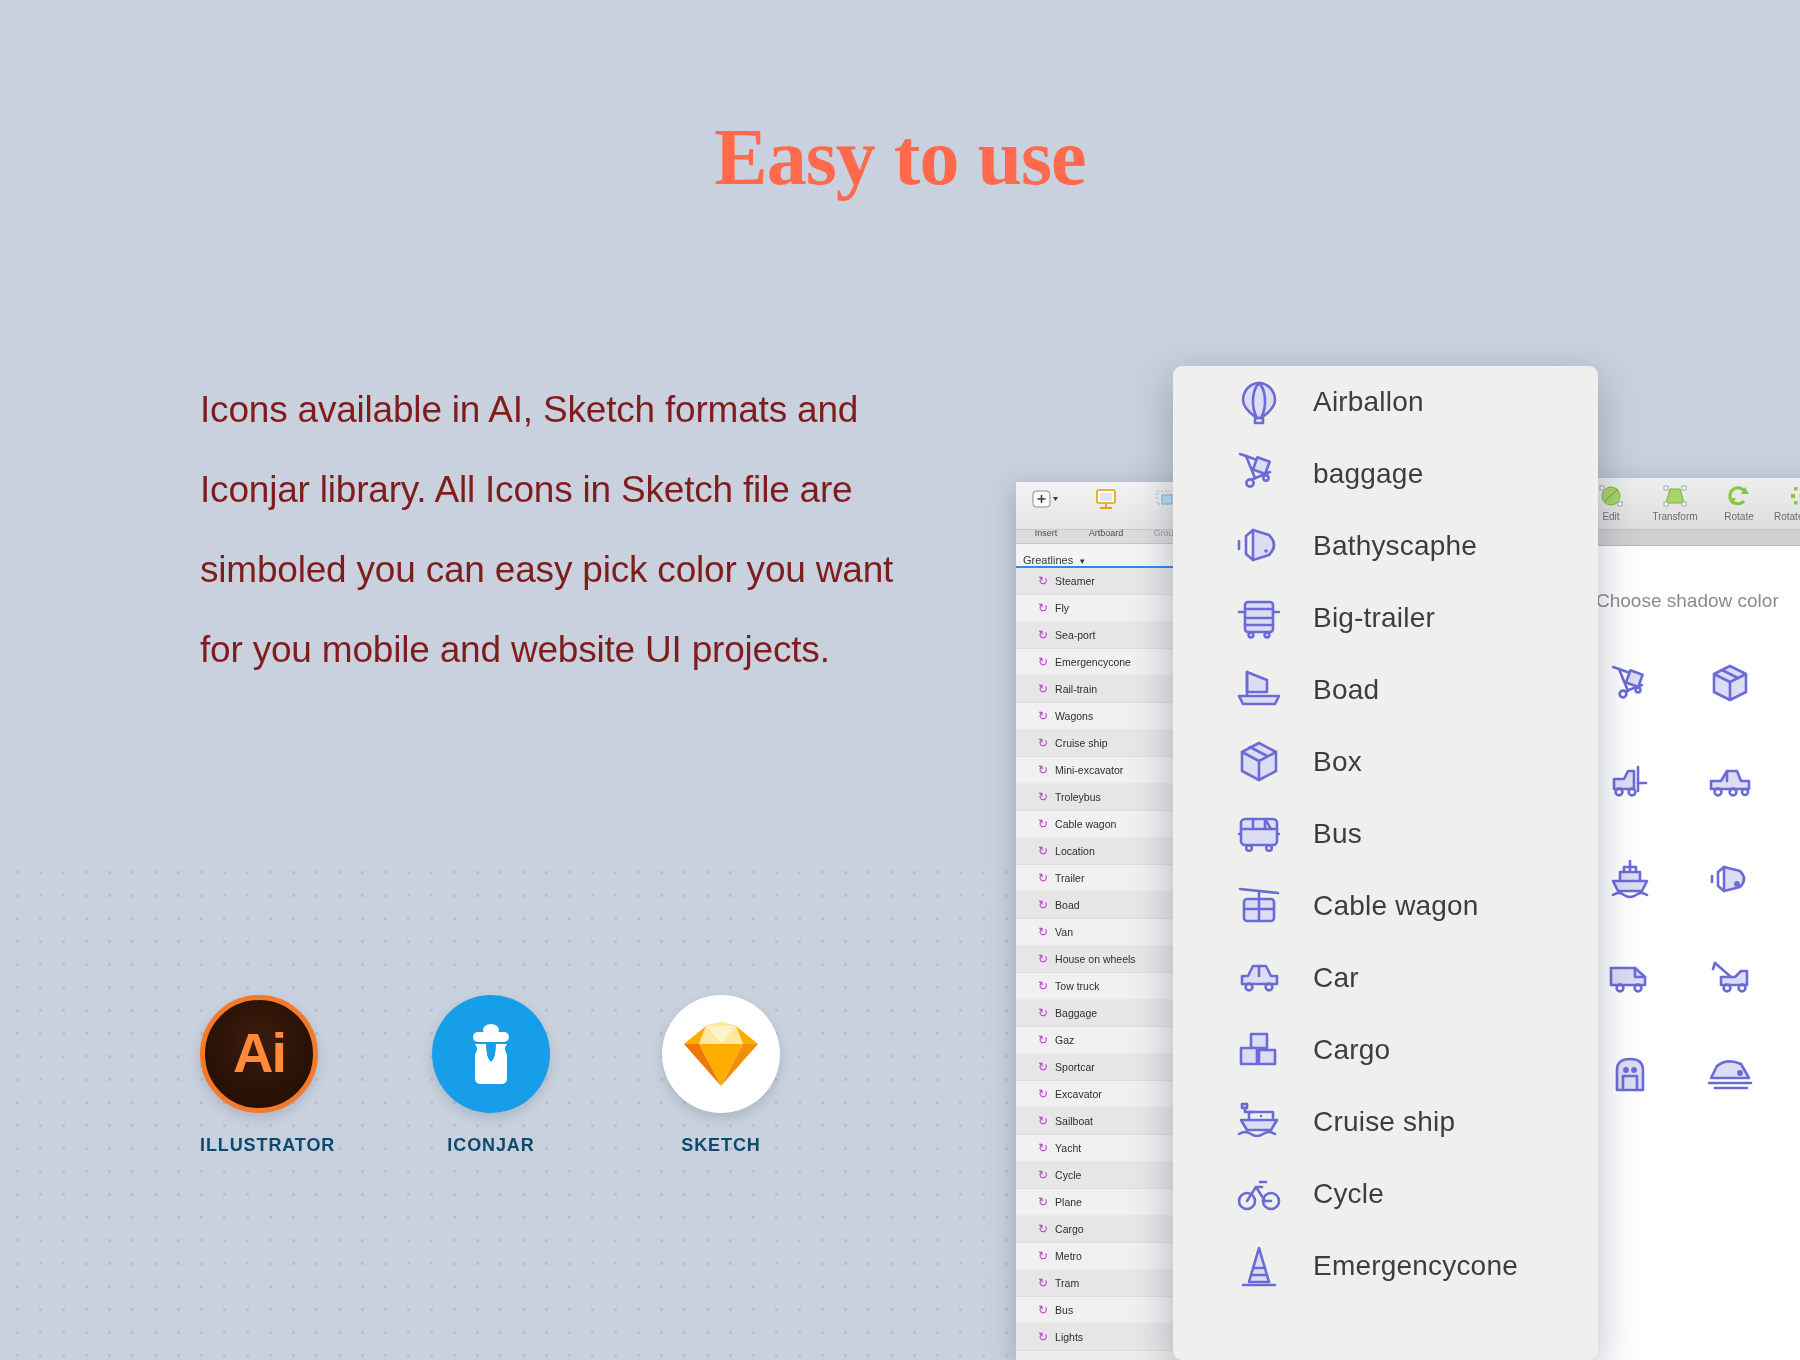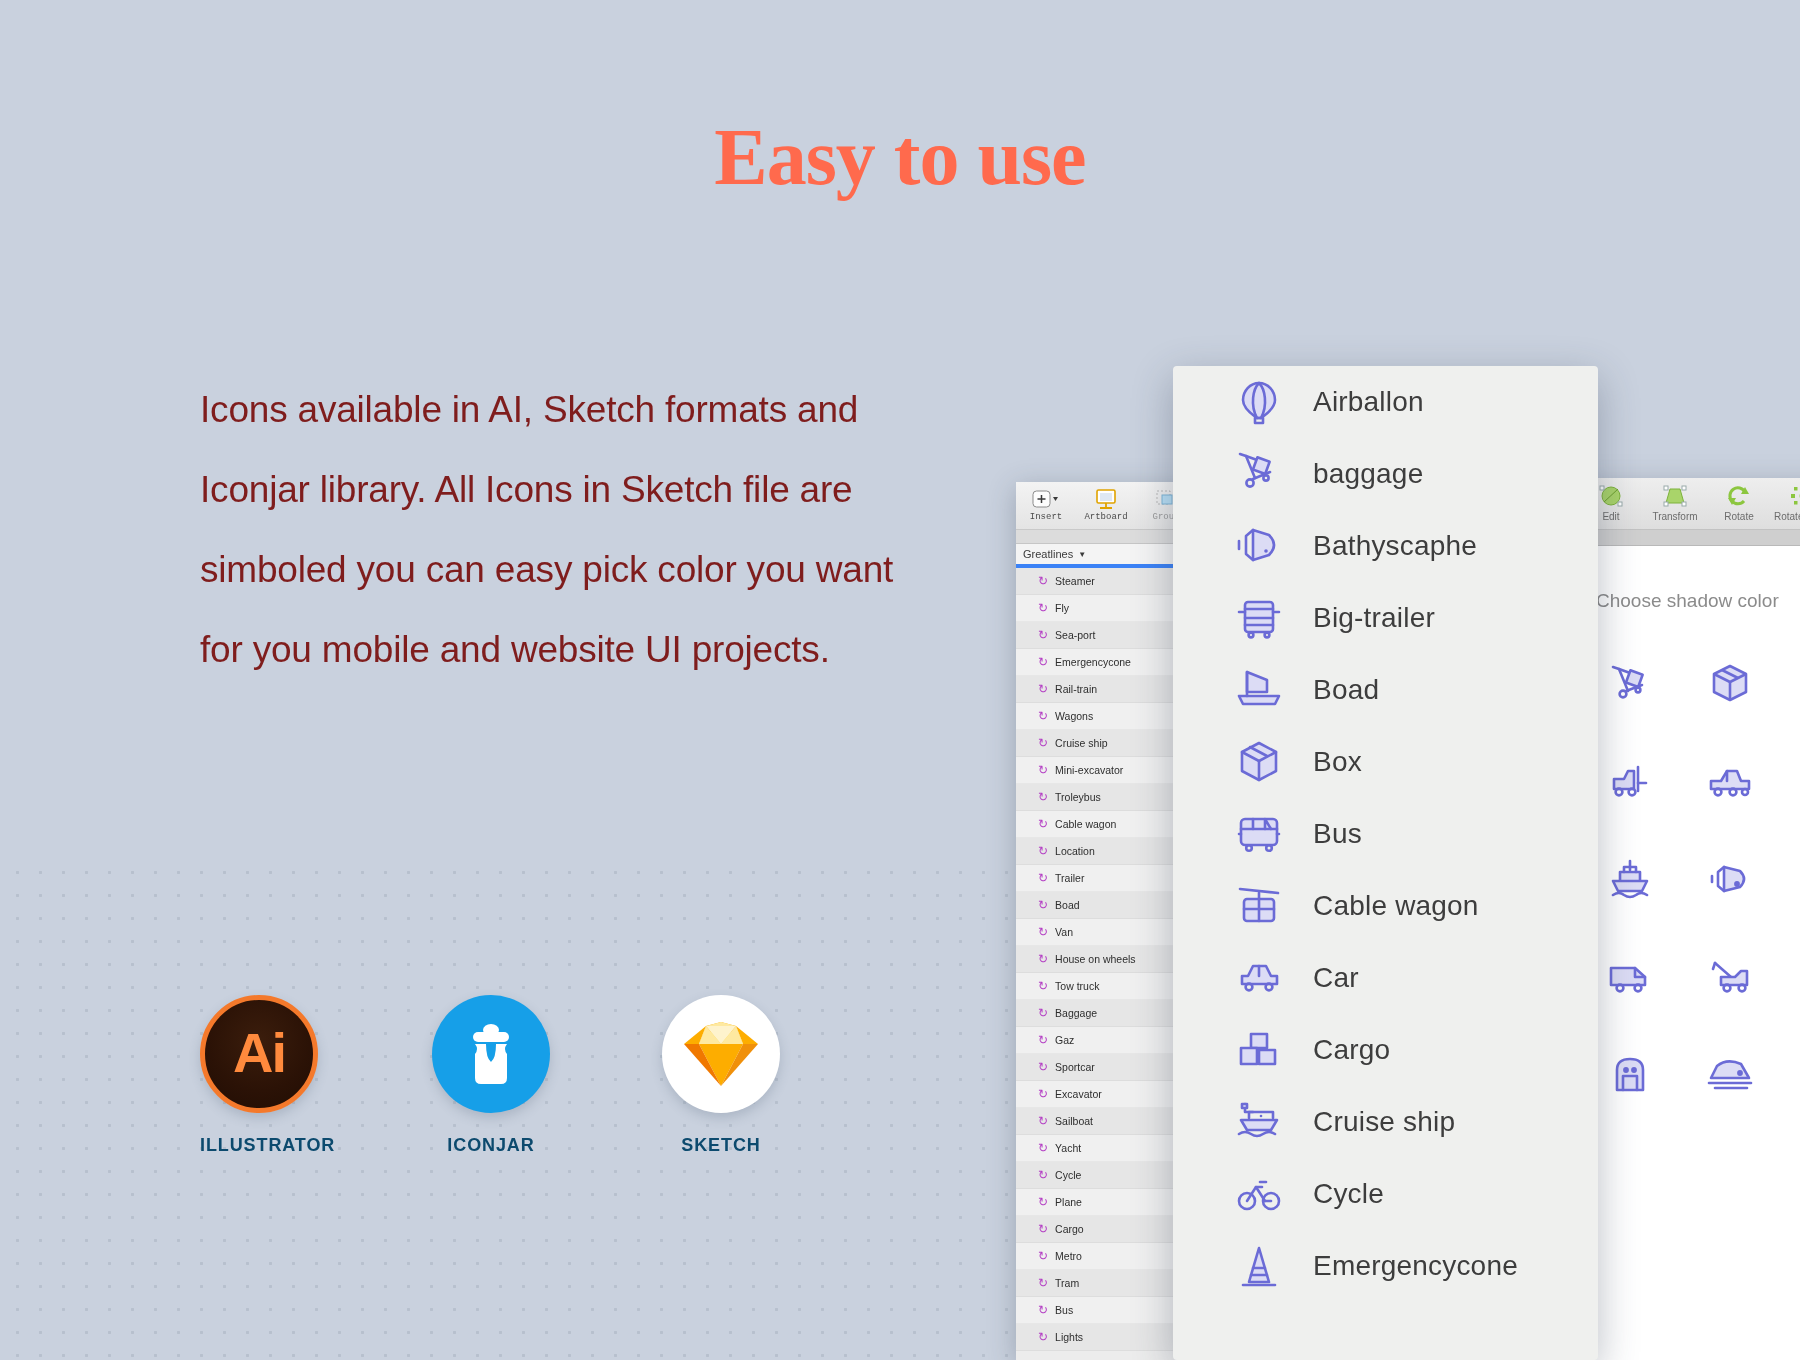--- a/index.html
+++ b/index.html
@@ -75,27 +75,27 @@
     background:#ececec;
     box-shadow:0 6px 26px rgba(50,62,80,.30);
   }
   #sk-toolbar{
     height:48px; background:linear-gradient(#f3f3f3,#e4e4e4);
     border-bottom:1px solid #c9c9c9;
     display:flex; align-items:flex-start; padding:6px 8px 0 8px; gap:16px;
   }
   .sk-tool{ width:46px; text-align:center; }
   .sk-tool .glyph{ height:22px; display:flex; align-items:center; justify-content:center; }
-  .sk-tool .lbl{ font-size:9px; color:#4c4c4c; margin-top:2px; white-space:nowrap;font-family:Liberation Mono, monospace; }
+  .sk-tool .lbl{ font-size:9px; color:#4c4c4c; margin-top:18px; white-space:nowrap; }
   .sk-tool.dim .lbl{ color:#9a9a9a; }
 
   #sk-strip{ height:14px; background:#dcdcdc; border-bottom:1px solid #c6c6c6; }
   #sk-listhdr{
-    height:24px; background:#f4f4f4; border-bottom:4px solid #3b82f6;
-    display:flex; align-items:center; padding:0 7px; gap:5px;
+    height:24px; background:#f4f4f4; border-bottom:2px solid #3b82f6;
+    display:flex; align-items:flex-end; padding:0 7px; gap:5px;
     font-size:11px; color:#3a3a3a;
   }
   #sk-list{ position:relative; height:calc(100% - 86px); overflow:hidden; }
   .sk-row{
     height:27px; display:flex; align-items:center; gap:7px;
     padding-left:22px; font-size:10.5px; color:#2e2e2e;
     border-bottom:1px solid rgba(0,0,0,.035);
   }
   .sk-row:nth-child(odd){ background:#e6e6e6; }
   .sk-row:nth-child(even){ background:#f0f0f0; }
@@ -128,21 +128,21 @@
     margin-top:48px; padding-left:22px;
     display:grid; grid-template-columns:repeat(2,100px);
     row-gap:52px; column-gap:0px;
   }
   #ai-grid .cell{ width:56px; height:46px; display:flex; align-items:center; justify-content:center; }
 
   
   #overlay{
     position:absolute; left:1173px; top:366px; width:425px; height:994px;
     background:#eff0ee;
-    border-radius:4px;
+    border-radius:9px;
     box-shadow:0 12px 40px rgba(45,58,78,.33);
     overflow:hidden;
   }
   .ov-row{
     height:72px; display:flex; align-items:center; padding-left:62px; gap:30px;
   }
   .ov-row .ic{ width:48px; height:48px; display:flex; align-items:center; justify-content:center; }
   .ov-row .nm{ font-size:28px; color:#3d3d3d; letter-spacing:.2px; }
 
   svg{ display:block; }

